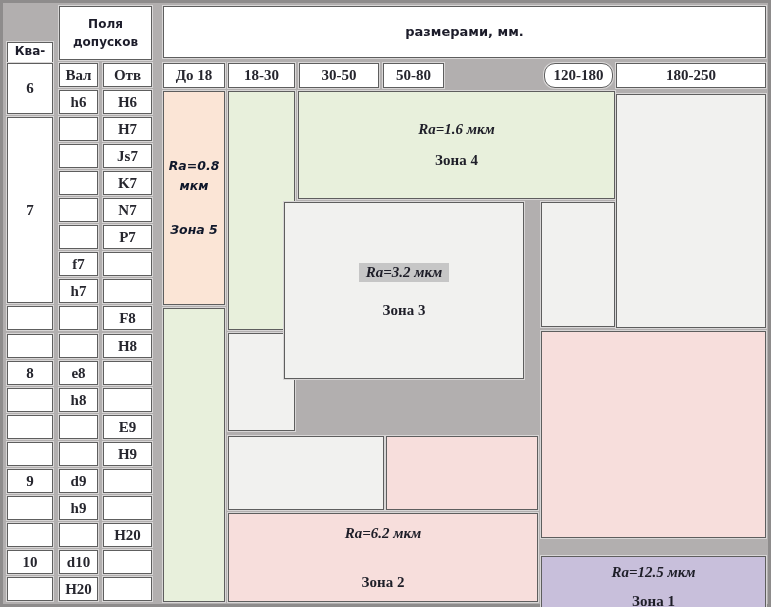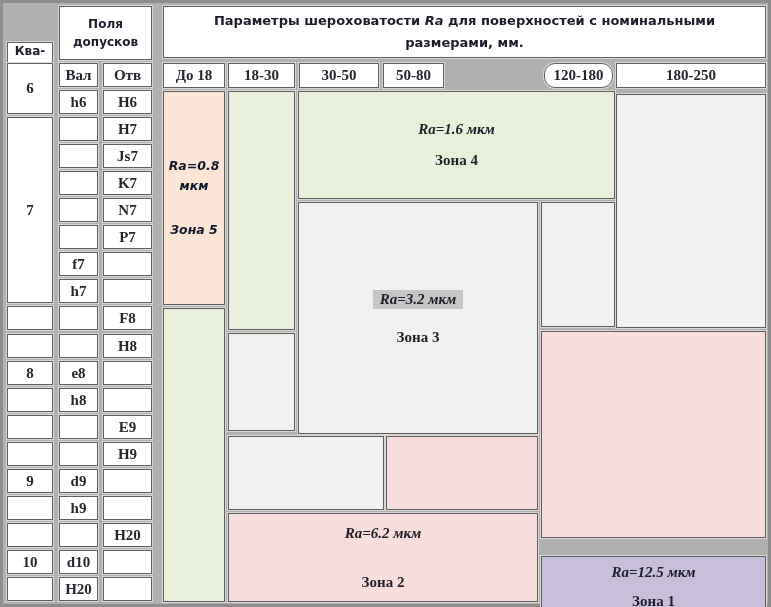--- a/index.html
+++ b/index.html
@@ -69,21 +69,20 @@
 <div class="page">
   <div class="frame"></div>
 
   <div class="cell hdr" style="left:7px;top:6px;width:46px;height:54px;margin-top:36px;">Ква-
 ли-
 тет</div>
   <div class="cell hdr" style="left:59px;top:6px;width:93px;height:54px;">Поля
 допусков</div>
 
   <div class="cell main-title" style="left:163px;top:6px;width:603px;height:52px;">
-    <span><span>Параметры шероховатости </span><i>Ra</i><span> для поверхностей с номинальными</span></span>
     <span>размерами, мм.</span>
   </div>
 
   <div class="cell" style="left:163px;top:63px;width:62px;height:25px;">До 18</div>
   <div class="cell" style="left:228px;top:63px;width:67px;height:25px;">18-30</div>
   <div class="cell" style="left:299px;top:63px;width:80px;height:25px;">30-50</div>
   <div class="cell" style="left:383px;top:63px;width:61px;height:25px;">50-80</div>
   <div class="cell" style="left:544px;top:63px;width:69px;height:25px;border-radius:11px;">120-180</div>
   <div class="cell" style="left:616px;top:63px;width:150px;height:25px;">180-250</div>
 
@@ -104,21 +103,21 @@
   <div class="zone bg-green" style="left:228px;top:91px;width:67px;height:239px;"></div>
   <div class="zone bg-gray" style="left:228px;top:333px;width:67px;height:98px;"></div>
 
   <div class="zone bg-green gap14" style="left:298px;top:91px;width:317px;height:108px;">
     <span class="zra">Ra=1.6 мкм</span>
     <span class="zlabel">Зона 4</span>
   </div>
 
   <div class="zone bg-gray" style="left:616px;top:94px;width:150px;height:234px;"></div>
 
-  <div class="zone bg-gray gap20" style="left:298px;top:202px;width:240px;height:232px;">
+  <div class="zone bg-gray gap20" style="left:284px;top:202px;width:240px;height:177px;">
     <span class="zra hl">Ra=3.2 мкм</span>
     <span class="zlabel">Зона 3</span>
   </div>
 
   <div class="zone bg-gray" style="left:541px;top:202px;width:74px;height:125px;"></div>
   <div class="zone bg-gray" style="left:228px;top:436px;width:156px;height:74px;"></div>
   <div class="zone bg-pink" style="left:386px;top:436px;width:152px;height:74px;"></div>
   <div class="zone bg-pink" style="left:541px;top:331px;width:225px;height:207px;"></div>
 
   <div class="zone bg-pink gap16" style="left:228px;top:513px;width:310px;height:89px;">

